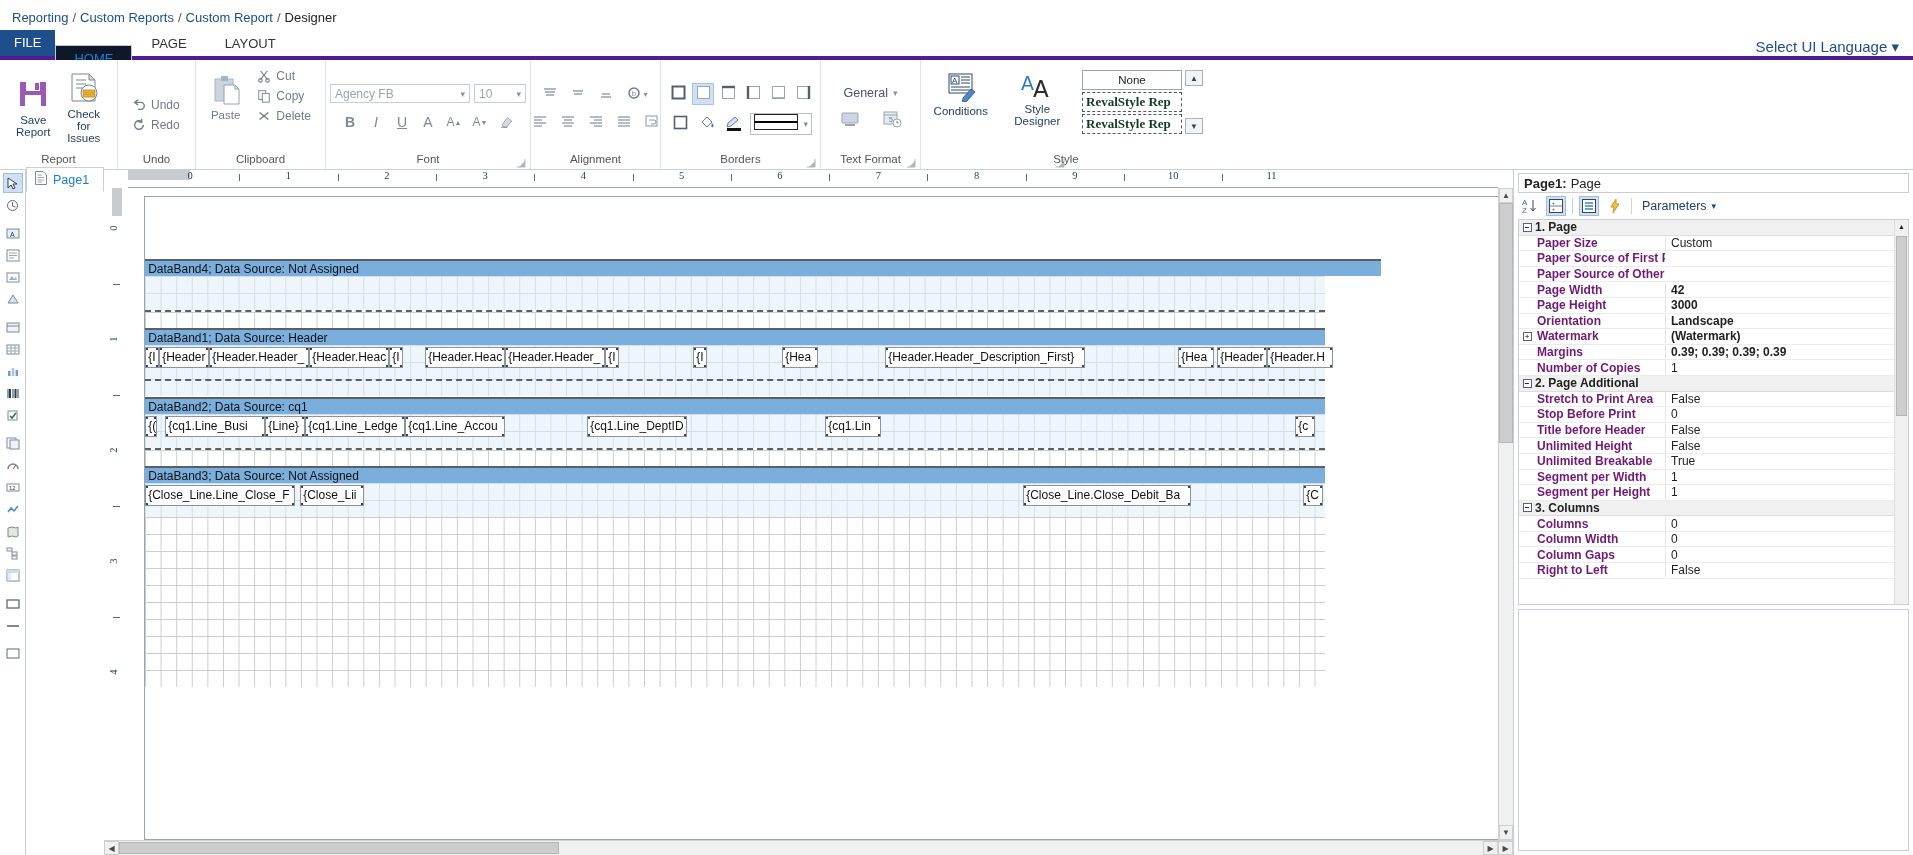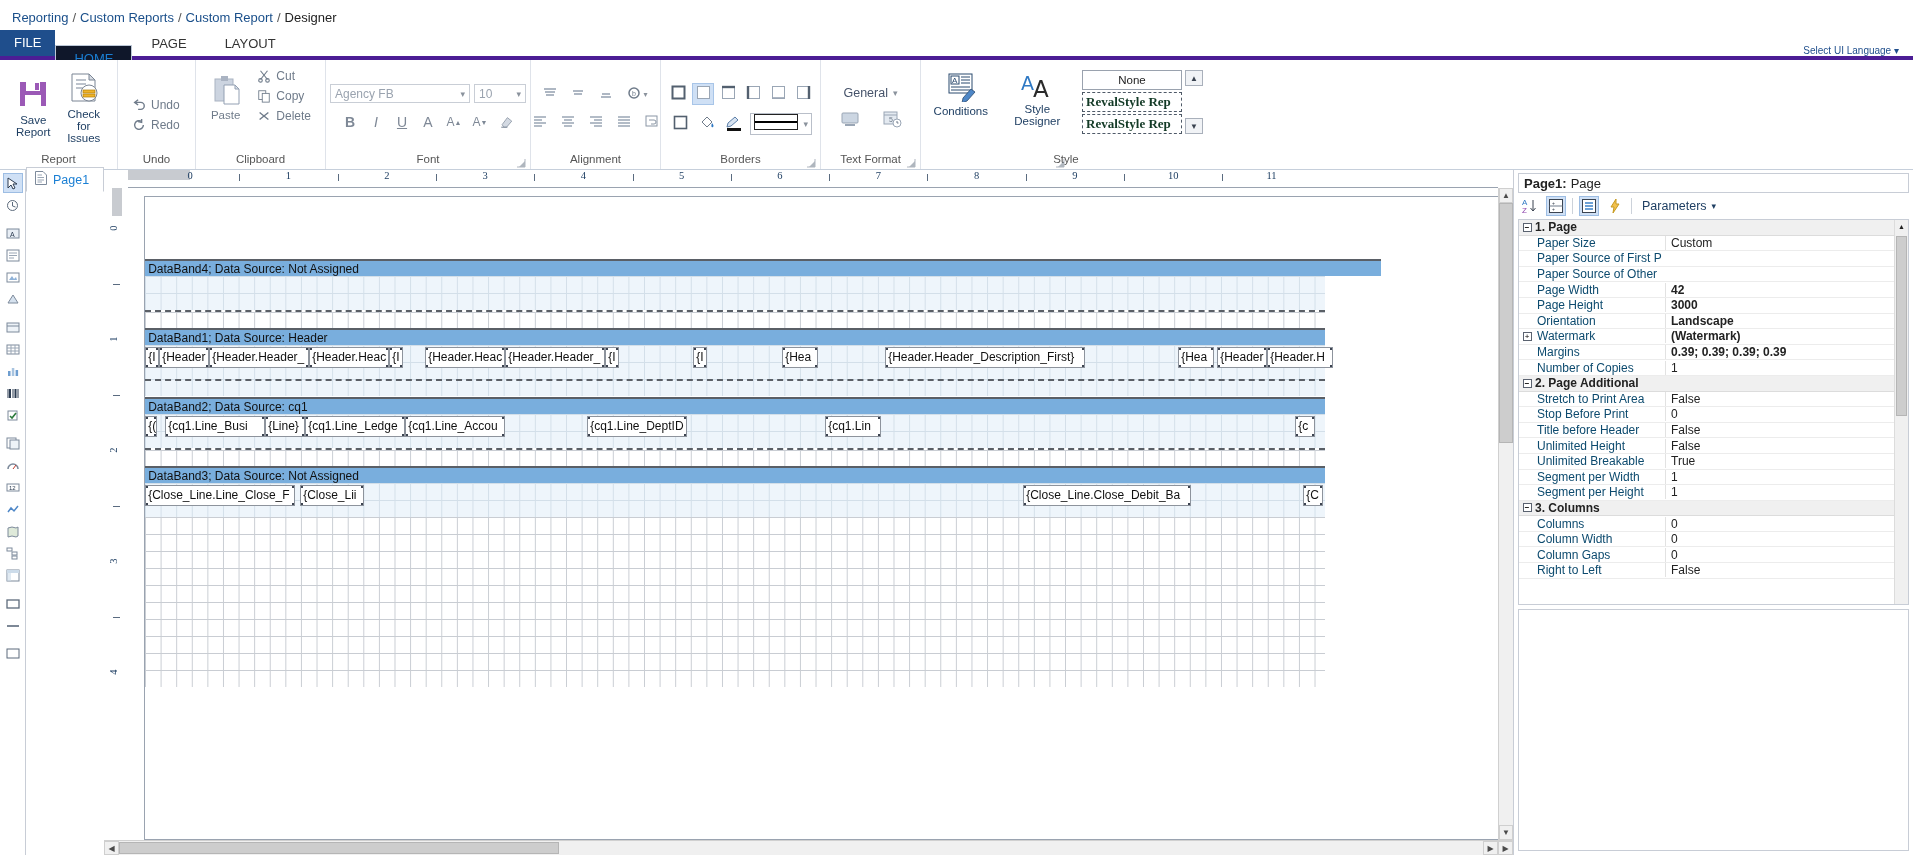--- a/index.html
+++ b/index.html
@@ -34,21 +34,21 @@
     font-size:13px; padding:5px 18px 6px 18px; height:26px;
     line-height:15px; color:#333; cursor:default;
     border:1px solid transparent; border-bottom:none;
   }
   .tab.active {
     color:#1a7fd4; background:#0f172a;
     border:1px solid #bcc7d6; border-bottom:1px solid #fff;
     position:relative; top:15px;
   }
   .uilang {
-    margin-left:auto; color:#1f4e8c; font-size:10px;
+    margin-left:auto; color:#1f4e8c; font-size:15px;
     padding-right:14px; white-space:nowrap;
   }
 
   
   .ribbon {
     height:110px; display:flex; align-items:stretch;
     border-bottom:1px solid #c6cfdb; background:#fff;
     position:relative;
   }
   .rgroup {
@@ -275,21 +275,21 @@
   .grow { display:flex; height:15.6px; align-items:center; font-size:12px; }
   .grow.cat { background:#f0f0f0; font-weight:bold; border-bottom:1px solid #dcdcdc; }
   .expander {
     width:16px; display:flex; align-items:center; justify-content:center;
   }
   .exp-box {
     width:9px; height:9px; border:1px solid #5a6270; display:flex;
     align-items:center; justify-content:center; font-size:8px; line-height:7px; color:#000;
     background:#fff;
   }
-  .gname { width:130px; padding-left:2px; white-space:nowrap; overflow:hidden; color:#0c4a6e; }
+  .gname { width:130px; padding-left:2px; white-space:nowrap; overflow:hidden; color:#701a75;font-weight:bold; }
   .gval { flex:1; padding-left:5px; white-space:nowrap; overflow:hidden; border-left:1px solid #e2e2e2;}
   .gval.b { font-weight:bold; }
   .grow:not(.cat) { border-bottom:1px solid #ececec; }
   .gridsb { width:14px; background:#f0f0f0; border-left:1px solid #dcdcdc; position:relative; }
   .gridsb .gthumb { position:absolute; left:1px; right:1px; background:#cdcdcd; border:1px solid #b5b5b5; }
   .gridsb .gbtn { height:13px; background:#f0f0f0; display:flex; align-items:center; justify-content:center; font-size:7px;}
   .propblank { flex:1; border:1px solid #c8cdd6; margin:4px; background:#fff; }
 
   .sep-v { width:1px; background:#dfe3ea; margin:6px 0; }
 </style>

